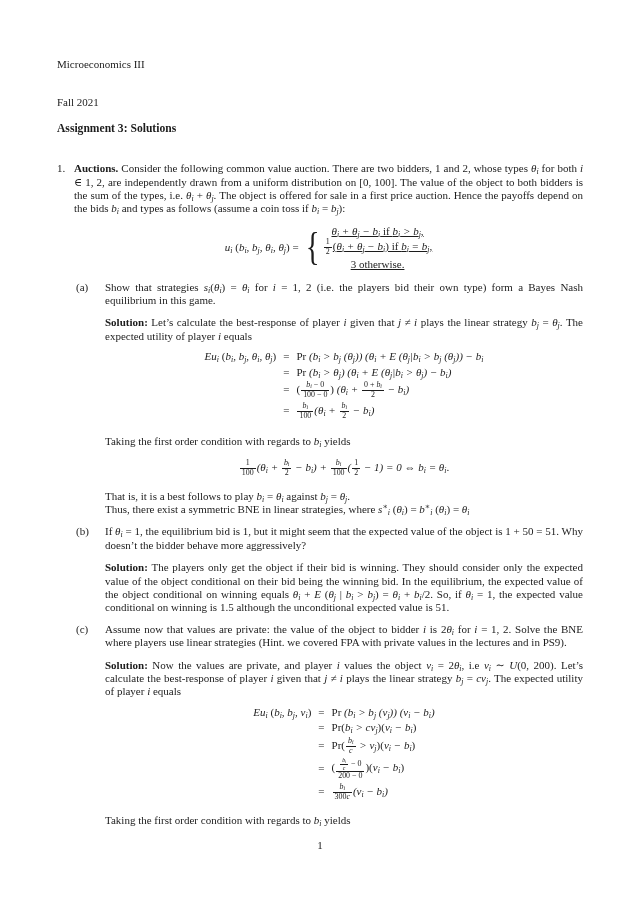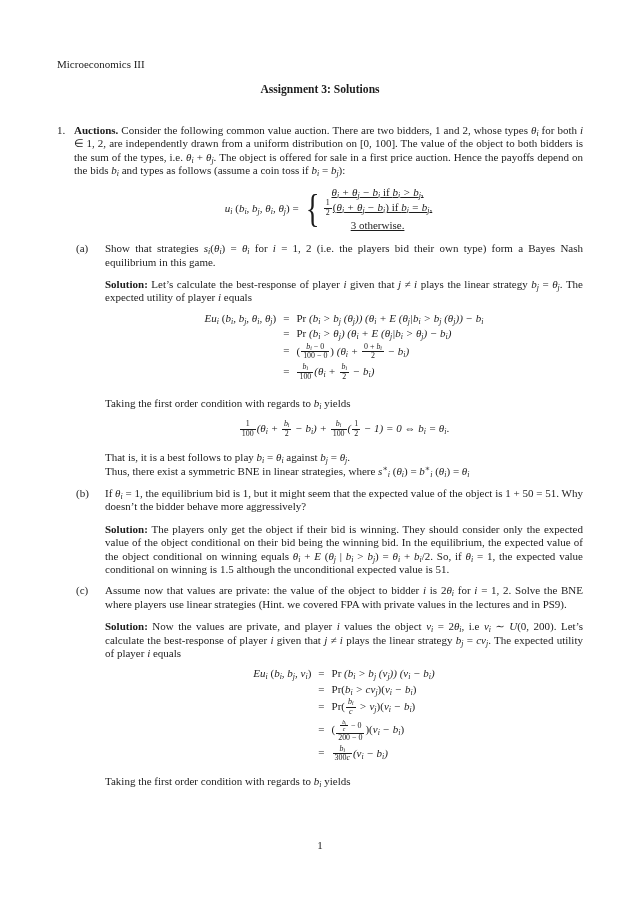--- a/index.html
+++ b/index.html
@@ -9,31 +9,30 @@
     width:640px;height:905px;
     background:#ffffff;
     color:#1c1c1c;
     font-family:"Liberation Serif","DejaVu Serif",serif;
     font-size:11px;
     line-height:13.4px;
     box-sizing:border-box;
     padding:58px 57px 0 57px;
   }
   p{margin:0;}
-  .just{text-align:justify;font-family:Liberation Serif, serif;}
+  .just{text-align:justify;}
   .it{font-style:italic;}
   b,.bold{font-weight:bold;}
   sub,sup{font-size:0.72em;line-height:0;}
   sub{vertical-align:-0.25em;}
   sup{vertical-align:0.5em;}
 
   .term{margin-top:25px;}
   .doc-title{
     margin-top:12px;
-    text-align:center;
     font-weight:bold;
     font-size:11.6px;
   }
 
   .item{position:relative;margin-top:27px;padding-left:17px;}
   .item-num{position:absolute;left:0;top:0;}
 
   .sub{position:relative;padding-left:31px;}
   .sub-label{position:absolute;left:2px;top:0;}
   .sub-a{margin-top:10px;}
@@ -74,20 +73,21 @@
     position:absolute;bottom:53px;left:0;right:0;
     text-align:center;
   }
 </style>
 </head>
 <body>
 
 <div class="page">
 
   <p class="course">Microeconomics III</p>
+  <p class="term">Fall 2021</p>
 
   <div class="doc-title">Assignment 3: Solutions</div>
 
   <div class="item">
     <span class="item-num">1.</span>
     <div class="item-body">
 
       <p class="just"><b>Auctions.</b><span><span> Consider the following common value auction. There are two bidders, 1 and 2, whose types </span><span class="it">θ</span><sub class="it">i</sub><span> for both </span><span class="it">i</span><span> ∈ 1, 2, are independently drawn from a uniform distribution on [0, 100]. The value of the object to both bidders is the sum of the types, i.e. </span><span class="it">θ</span><sub class="it">i</sub><span> + </span><span class="it">θ</span><sub class="it">j</sub><span>. The object is offered for sale in a first price auction. Hence the payoffs depend on the bids </span><span class="it">b</span><sub class="it">i</sub><span> and types as follows (assume a coin toss if </span><span class="it">b</span><sub class="it">i</sub><span> = </span><span class="it">b</span><sub class="it">j</sub><span>):</span></span></p>
 
       <div class="eq-cases">

